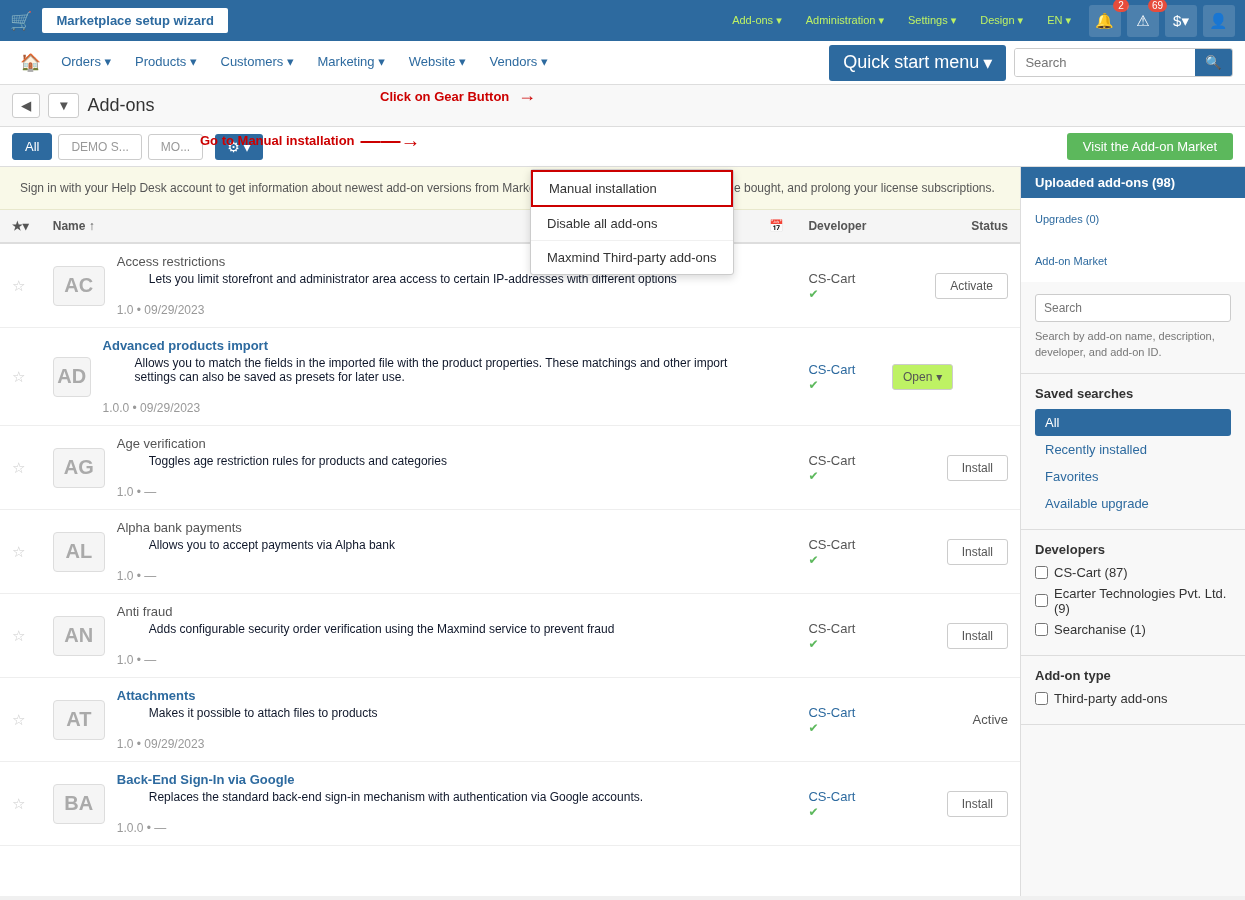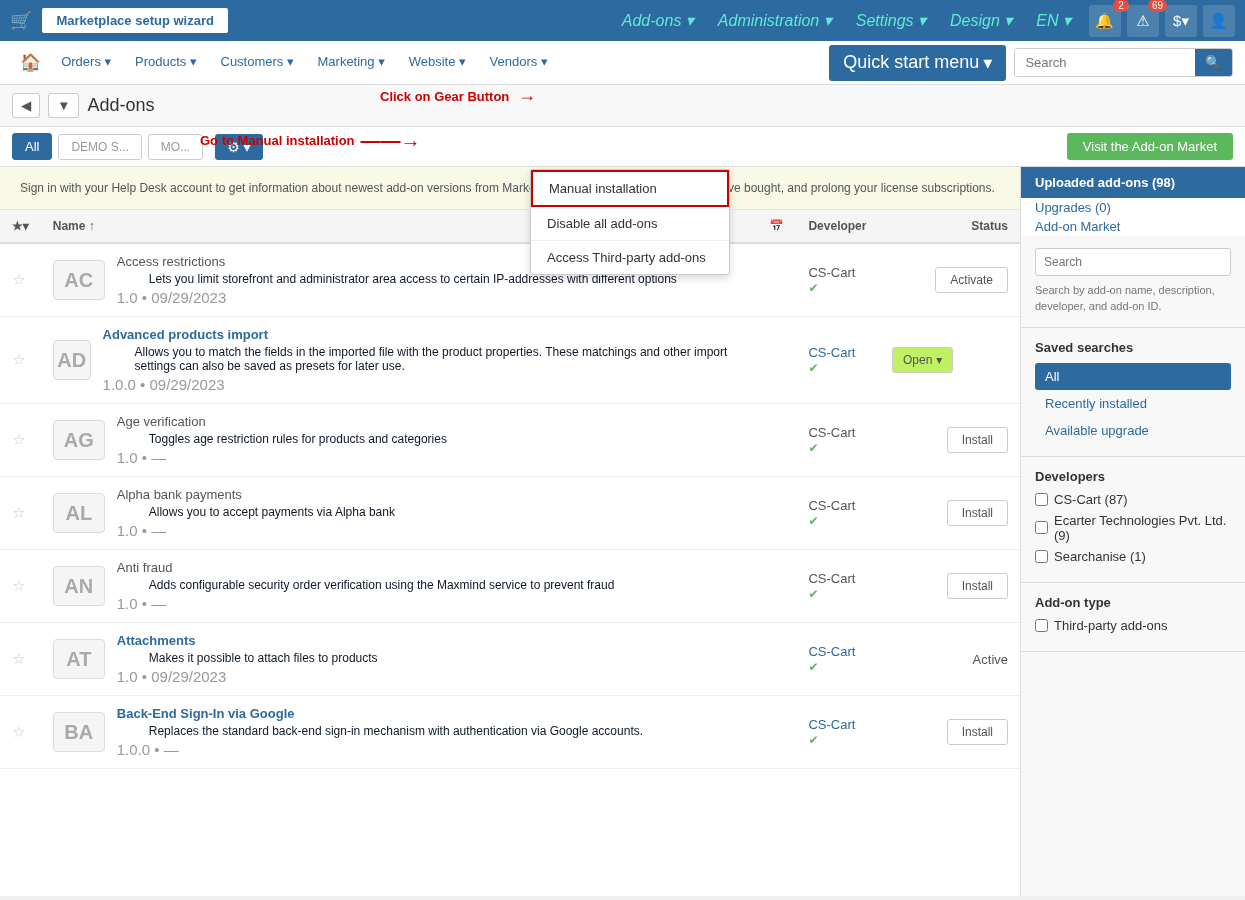--- a/index.html
+++ b/index.html
@@ -25,28 +25,27 @@
       cursor: pointer;
       border-radius: 2px;
     }
     .top-nav .nav-links {
       display: flex;
       align-items: center;
       margin-left: auto;
       gap: 4px;
     }
     .top-nav .nav-links a {
-      color: #5eead4;
+      color: #bef264;
       text-decoration: none;
       padding: 5px 10px;
-      font-size: 16px;
+      font-size: 11px;
       display: flex;
       align-items: center;
       gap: 3px;
-      font-style: italic;
     }
     .top-nav .nav-icons {
       display: flex;
       align-items: center;
       gap: 6px;
       margin-left: 8px;
     }
     .badge-wrap { position: relative; display: inline-flex; }
     .badge {
       position: absolute;
@@ -264,21 +263,21 @@
       align-items: center;
       justify-content: center;
       font-size: 20px;
       font-weight: bold;
       color: #aaa;
       background: #f5f5f5;
     }
     .addon-name { font-size: 13px; font-weight: bold; color: #2d6a9f; }
     .addon-name.inactive { color: #555; font-weight: normal; }
     .addon-desc { font-size: 12px; color: #0f172a; margin-top: 3px; padding-left: 32px; }
-    .addon-version { font-size: 15px; color: #999; margin-top: 3px; }
+    .addon-version { font-size: 12px; color: #999; margin-top: 17px; }
     .star-btn { background: none; border: none; cursor: pointer; color: #ccc; font-size: 15px; }
     .dev-link { color: #2d6a9f; text-decoration: none; font-size: 13px; }
     .verify-icon { color: #5cb85c; font-size: 12px; }
 
     .status-btn {
       border: 1px solid #ccc;
       background: #fff;
       padding: 5px 14px;
       border-radius: 3px;
       cursor: pointer;
@@ -344,22 +343,22 @@
       background: #2d6a9f;
       color: white;
       padding: 8px 14px;
       font-size: 13px;
       font-weight: bold;
     }
     .uploaded-sub-item {
       display: block;
       color: #2d6a9f;
       text-decoration: none;
-      padding: 2px 14px;
-      font-size: 13px;
+      padding: 15px 14px;
+      font-size: 11px;
       cursor: pointer;
       background: #fff;
     }
   </style>
 </head>
 <body>
 
 <div class="top-nav">
   <span class="cart-icon">🛒</span>
   <button class="wizard-btn">Marketplace setup wizard</button>
@@ -426,21 +425,21 @@
 
     <button class="gear-btn">
       ⚙ ▾
     </button>
     <button class="visit-market-btn">Visit the Add-on Market</button>
   </div>
 
   <div class="gear-dropdown">
     <div class="dd-item highlighted-border">Manual installation</div>
     <div class="dd-item">Disable all add-ons</div>
-    <div class="dd-item">Access Third-party add-ons</div>
+    <div class="dd-item">Maxmind Third-party add-ons</div>
   </div>
 
   <div style="position:absolute; top:2px; left:200px; pointer-events:none; display:flex; align-items:center; gap:6px; z-index:200;">
     <span style="color:#cc0000; font-size:13px; font-weight:bold;">Go to Manual installation</span>
     <span style="color:#cc0000; font-size:20px; font-weight:bold;">——→</span>
   </div>
 </div>
 
 <div class="main-layout">
 
@@ -577,20 +576,21 @@
 
     <div class="sidebar-section">
       <input type="text" class="sidebar-search" placeholder="Search" style="">
       <span class="sidebar-hint">Search by add-on name, description, developer, and add-on ID.</span>
     </div>
 
     <div class="sidebar-section">
       <div class="sidebar-section-title">Saved searches</div>
       <div class="saved-search-item active">All</div>
       <div class="saved-search-item">Recently installed</div>
+      <div class="saved-search-item">Favorites</div>
       <div class="saved-search-item">Available upgrade</div>
     </div>
 
     <div class="sidebar-section">
       <div class="sidebar-section-title">Developers</div>
       <div class="developer-filter">
         <input type="checkbox" style="">
         <span>CS-Cart (87)</span>
       </div>
       <div class="developer-filter">

